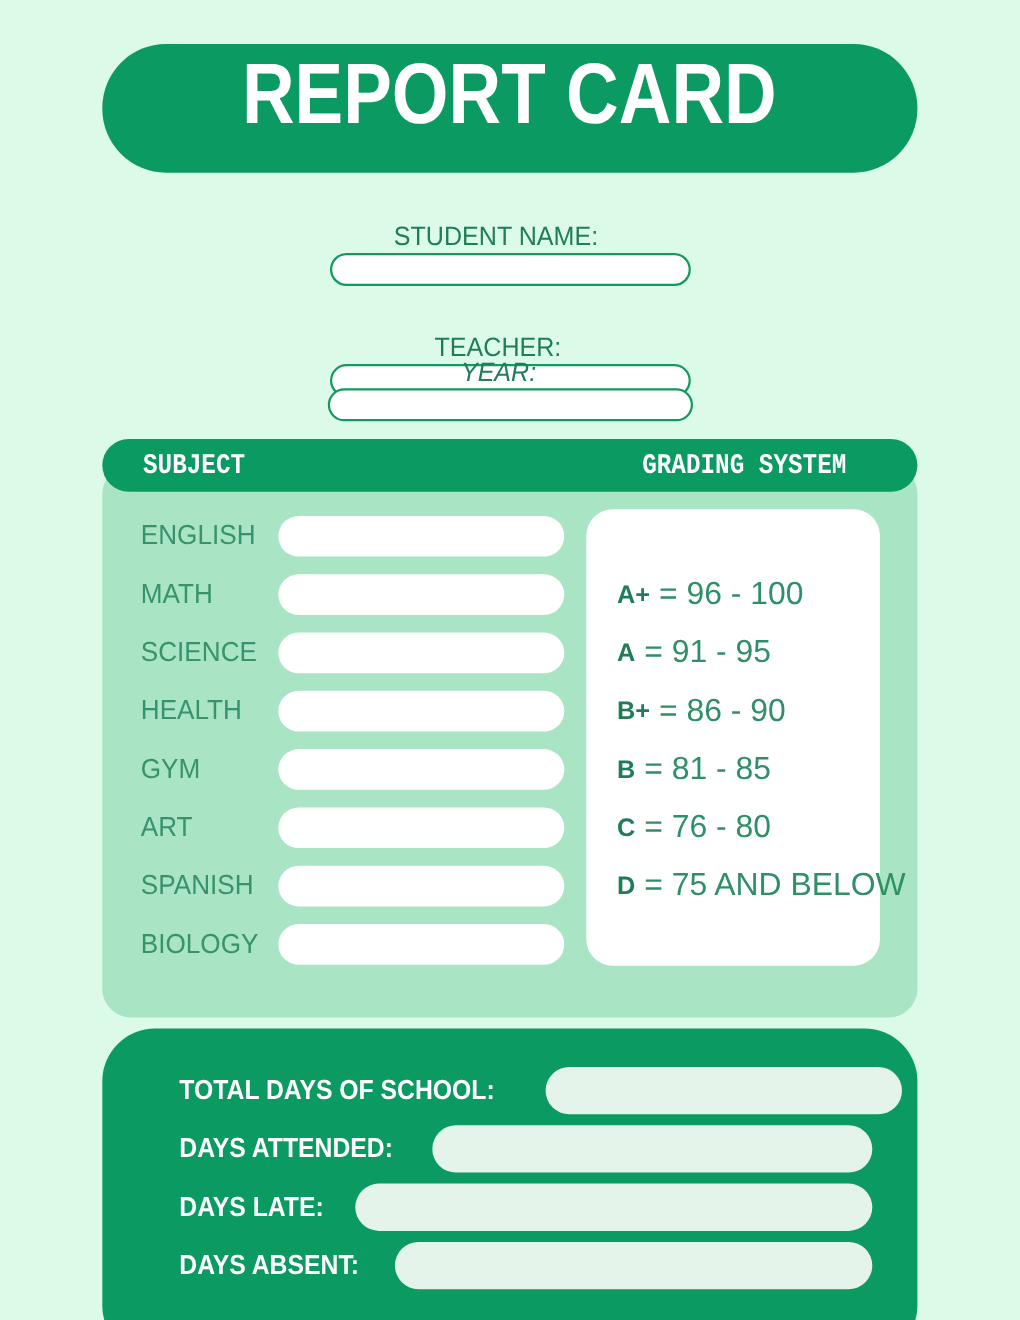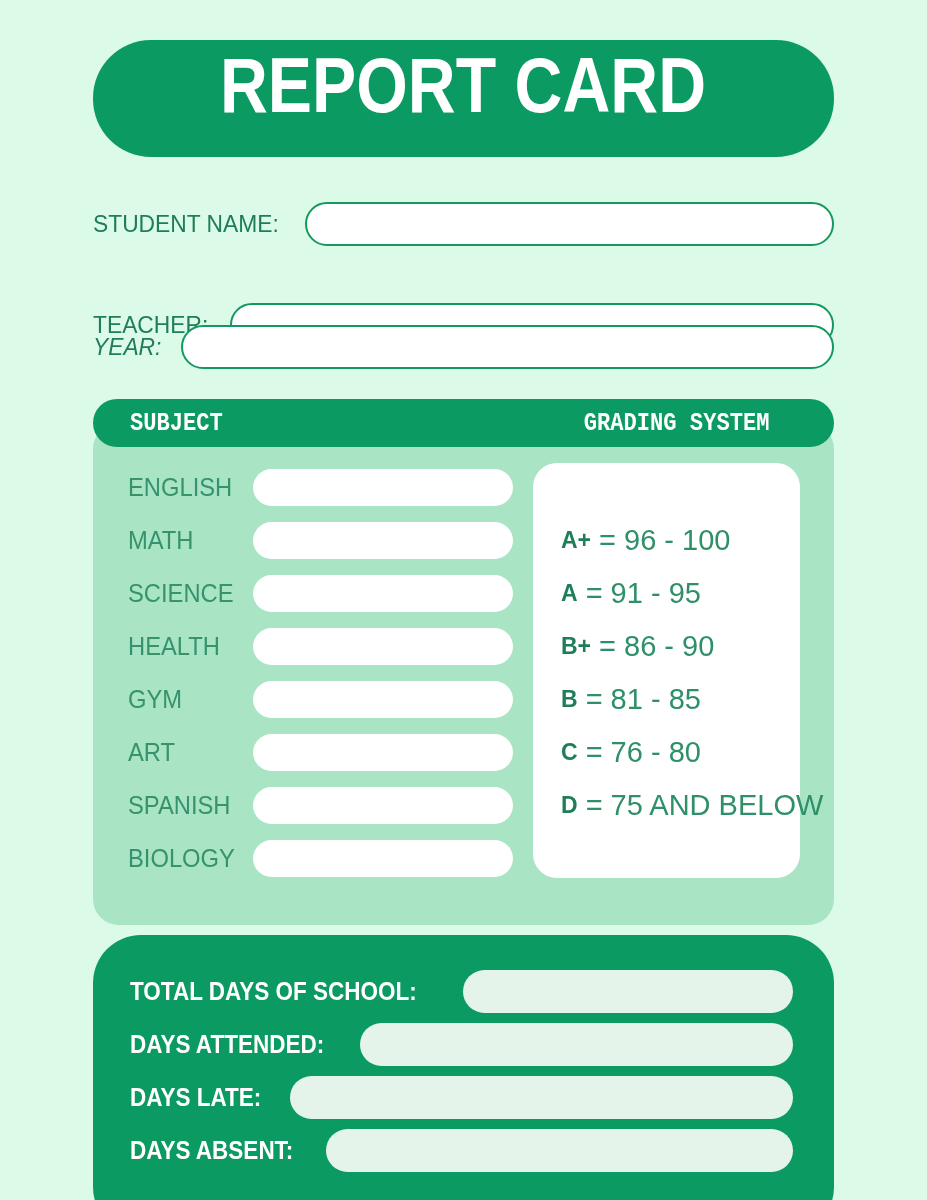--- a/index.html
+++ b/index.html
@@ -26,21 +26,21 @@
     border-radius:58px;background:var(--accent-green);
     display:flex;align-items:flex-start;justify-content:center;
   }
   .header-title{
     color:var(--white);font-size:78px;font-weight:700;letter-spacing:0px;
     transform:scaleX(0.85);transform-origin:center center;white-space:nowrap;
   }
   
   .form-row{
     position:absolute;left:93px;width:741px;height:44px;
-    display:flex;align-items:center;
+    display:flex;align-items:center;flex-direction:column;
   }
   .form-row .flabel{
     color:var(--label-green);font-size:24px;white-space:nowrap;
     transform:scaleX(0.95);transform-origin:left center;margin-right:16px;
   }
   .form-row input{
     flex:1;height:44px;border:2px solid var(--input-border);
     border-radius:23px;background:var(--white);outline:none;
     font:inherit;font-size:22px;color:var(--label-green);padding:0 18px;
   }
@@ -78,21 +78,21 @@
   }
   .grade-row{height:53px;display:flex;align-items:center;white-space:nowrap;}
   .grade-row .gletter{color:var(--label-green);font-size:23px;font-weight:700;}
   .grade-row .grange{color:var(--range-green);font-size:29px;margin-left:8px;}
   
   .attendance-panel{
     position:absolute;left:93px;top:935px;width:741px;height:300px;
     border-radius:48px;background:var(--accent-green);
     padding:30px 41px 0 37px;
   }
-  .att-row{height:53px;display:flex;align-items:center;}
+  .att-row{height:53px;display:flex;align-items:center;margin-left:33px;}
   .att-row .alabel{
     color:var(--white);font-size:25px;font-weight:700;white-space:nowrap;
     transform:scaleX(0.9);transform-origin:left center;margin-right:14px;
   }
   .att-row input{
     flex:1;height:43px;border:none;border-radius:22px;background:var(--attendance-pill);
     font:inherit;font-size:22px;color:var(--label-green);padding:0 18px;outline:none;
   }
 </style>
 </head>

